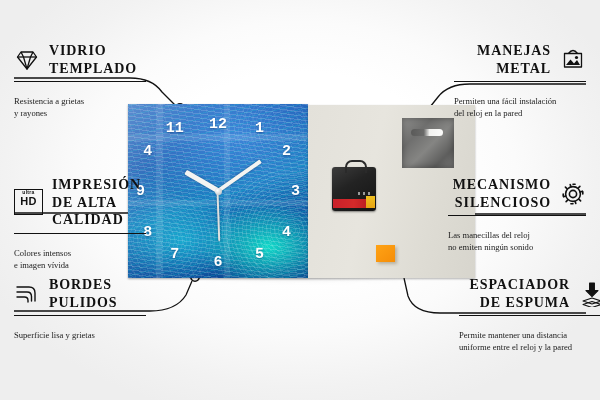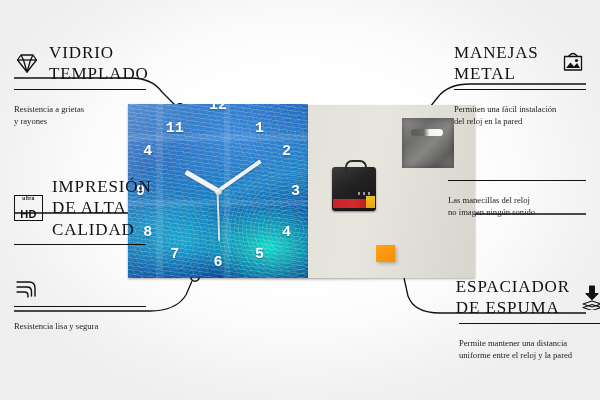--- a/index.html
+++ b/index.html
@@ -175,29 +175,29 @@
   
   .feature { position: absolute; }
   .feature .head {
     display: flex;
     align-items: center;
     gap: 9px;
   }
   .feature.right .head { justify-content: flex-end; }
   .feature .title {
     font-family: "Liberation Serif", serif;
-    font-weight: normal;
-    font-size: 17px;
+    font-weight: bold;
+    font-size: 14px;
     letter-spacing: .9px;
     color: #111111;
     line-height: 1.26;
     text-transform: uppercase;
   }
   .feature.left  .title { text-align: left; }
-  .feature.right .title { text-align: left; }
+  .feature.right .title { text-align: right; }
   .feature .rule {
     height: 1px;
     background: #111111;
     margin-top: 4px;
   }
   .feature .desc {
     font-family: "Liberation Serif", serif;
     font-size: 8.6px;
     color: #1b1b1b;
     line-height: 1.42;
@@ -209,21 +209,21 @@
   .ficon { flex: 0 0 auto; width: 26px; height: 26px; display: block; }
 
   
   .hd-box {
     flex: 0 0 auto;
     width: 27px; height: 24px;
     border: 1.4px solid #111;
     display: flex;
     flex-direction: column;
     align-items: center;
-    justify-content: space-between;
+    justify-content: flex-start;
     line-height: 1;
   }
   .hd-box .u {
     font-family: "Liberation Sans", sans-serif;
     font-size: 5px; font-weight: bold; letter-spacing: .3px;
     color: #111;
   }
   .hd-box .hd {
     font-family: "Liberation Sans", sans-serif;
     font-size: 11px; font-weight: bold; letter-spacing: .2px;
@@ -262,21 +262,21 @@
       <div class="art"></div>
       <div class="art-band" style="left:0;top:30px;width:180px;height:7px;"></div>
       <div class="art-band" style="left:0;top:96px;width:180px;height:6px;"></div>
       <div class="art-band" style="left:28px;top:0;width:7px;height:174px;"></div>
       <div class="art-band" style="left:96px;top:0;width:6px;height:174px;"></div>
       <div class="art-wave" style="left:88px;top:66px;width:150px;height:120px;opacity:.5;"></div>
       <div class="art-wave" style="left:-30px;top:86px;width:120px;height:100px;opacity:.35;"></div>
       <div class="art-wave" style="left:104px;top:-18px;width:110px;height:90px;opacity:.28;"></div>
       <div class="glass-gloss"></div>
 
-      <div class="clock-num" style="left:50%;top:1px;">12</div>
+      <div class="clock-num" style="left:50%;top:20px;">12</div>
       <div class="clock-num" style="left:73%;top:24px;">1</div>
       <div class="clock-num" style="left:88%;top:47px;">2</div>
       <div class="clock-num" style="left:93%;top:50%;">3</div>
       <div class="clock-num" style="left:88%;top:128px;">4</div>
       <div class="clock-num" style="left:73%;top:150px;">5</div>
       <div class="clock-num" style="left:50%;top:158px;">6</div>
       <div class="clock-num" style="left:26%;top:150px;">7</div>
       <div class="clock-num" style="left:11%;top:128px;">8</div>
       <div class="clock-num" style="left:7%;top:50%;">9</div>
       <div class="clock-num" style="left:11%;top:47px;">4</div>
@@ -319,34 +319,38 @@
   <div class="feature left" style="left:14px; top:176px; width:132px;">
     <div class="head">
       <div class="hd-box">
         <span class="u">ultra</span>
         <span class="hd">HD</span>
       </div>
       <div class="title">IMPRESIÓN DE
 ALTA CALIDAD</div>
     </div>
     <div class="rule"></div>
+    <div class="desc">Colores intensos
+e imagen vívida</div>
   </div>
 
   <div class="feature left" style="left:14px; top:276px; width:132px;">
     <div class="head">
       <svg class="ficon" viewBox="0 0 26 26">
         <g fill="none" stroke="#111" stroke-width="1.4" stroke-linecap="round">
           <path d="M3,6 L15,6 Q21,6 21,12 L21,20"></path>
           <path d="M3,11 L13,11 Q17.5,11 17.5,15.5 L17.5,20"></path>
           <path d="M3,16 L10.5,16 Q14,16 14,19.5 L14,21"></path>
         </g>
       </svg>
-    </div>
-    <div class="rule"></div>
-    <div class="desc">Resistencia lisa y segura</div>
+      <div class="title">BORDES
+PULIDOS</div>
+    </div>
+    <div class="rule"></div>
+    <div class="desc">Superficie lisa y grietas</div>
   </div>
 
   <div class="feature right" style="left:454px; top:42px; width:132px;">
     <div class="head">
       <div class="title">MANEJAS
 METAL</div>
       <svg class="ficon" viewBox="0 0 26 26">
         <g fill="none" stroke="#111" stroke-width="1.3" stroke-linejoin="round">
           <path d="M8.5,6.5 Q13,0.5 17.5,6.5"></path>
           <rect x="4.5" y="6.5" width="17" height="13.5"></rect>
@@ -354,23 +358,39 @@
           <circle cx="16.5" cy="10.5" r="1.6" fill="#111" stroke="none"></circle>
         </g>
       </svg>
     </div>
     <div class="rule"></div>
     <div class="desc">Permiten una fácil instalación
 del reloj en la pared</div>
   </div>
 
   <div class="feature right" style="left:448px; top:176px; width:138px;">
+    <div class="head">
+      <div class="title">MECANISMO
+SILENCIOSO</div>
+      <svg class="ficon" viewBox="0 0 26 26">
+        <g fill="none" stroke="#111" stroke-width="1.6" stroke-linecap="round" stroke-linejoin="round">
+          <path d="M13,3.2 L15.1,3.2 M13,22.8 L10.9,22.8
+                   M22.8,13 L22.8,10.9 M3.2,13 L3.2,15.1"></path>
+          <path d="M10.2,3.6 L11,5.6 M15.8,22.4 L15,20.4
+                   M22.4,10.2 L20.4,11 M3.6,15.8 L5.6,15
+                   M19.9,5.4 L18.4,6.9 M6.1,20.6 L7.6,19.1
+                   M20.6,19.9 L19.1,18.4 M5.4,6.1 L6.9,7.6"></path>
+          <circle cx="13" cy="13" r="7.4"></circle>
+          <circle cx="13" cy="13" r="3.6"></circle>
+        </g>
+      </svg>
+    </div>
     <div class="rule"></div>
     <div class="desc">Las manecillas del reloj
-no imagen ningún sonido</div>
+no emiten ningún sonido</div>
   </div>
 
   <div class="feature right" style="left:459px; top:276px; width:146px;">
     <div class="head">
       <div class="title">ESPACIADOR
 DE ESPUMA</div>
       <svg class="ficon" viewBox="0 0 26 26">
         <g fill="#111" stroke="#111" stroke-width="1.1" stroke-linejoin="round">
           <path d="M10.6,2 L15.4,2 L15.4,9.5 L19,9.5 L13,15.5 L7,9.5 L10.6,9.5 Z"></path>
           <path d="M13,17 L22,20 L13,23 L4,20 Z" fill="none"></path>

